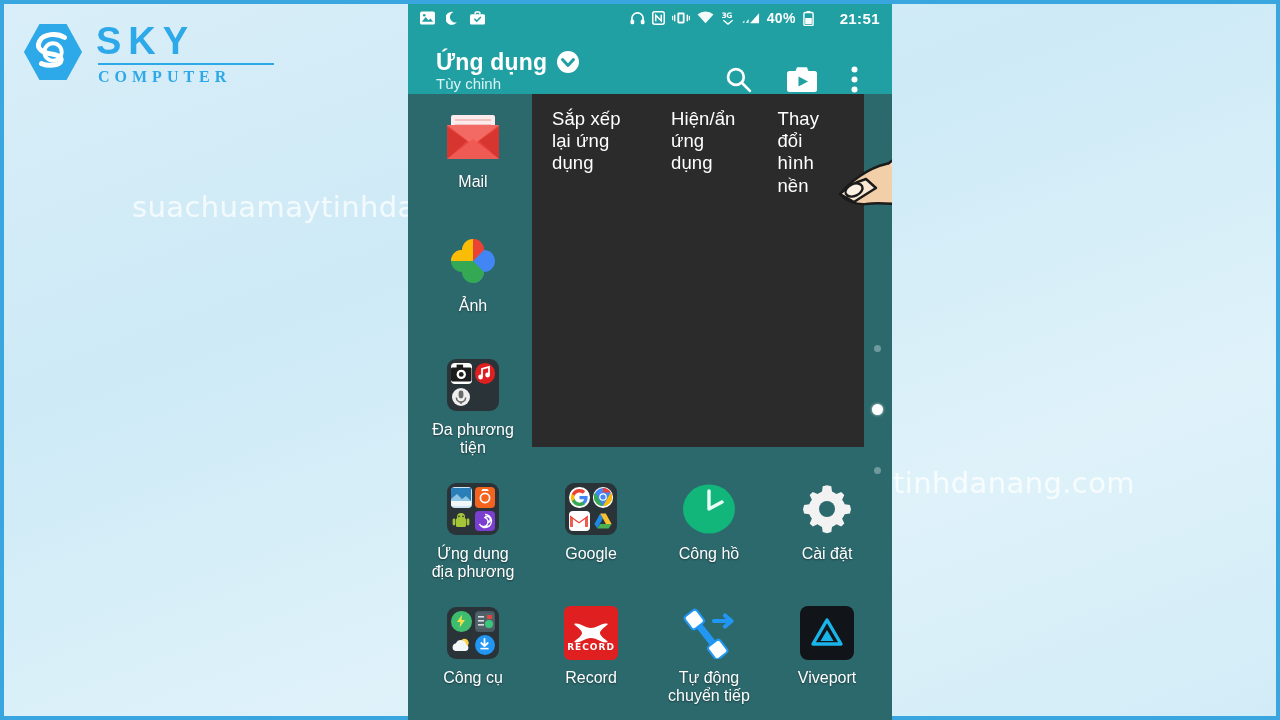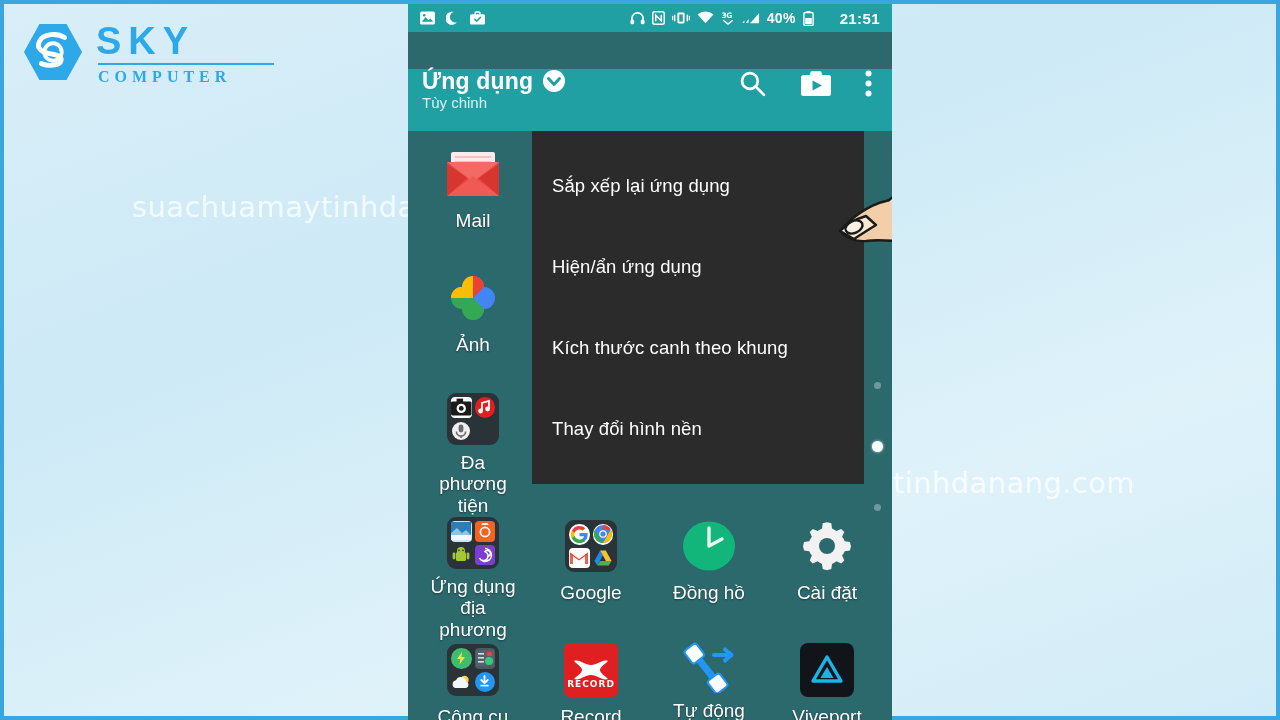--- a/index.html
+++ b/index.html
@@ -49,58 +49,58 @@
   .sb-left{display:flex;align-items:center;gap:11px;}
   .sb-spacer{flex:1;}
   .sb-right{display:flex;align-items:center;gap:7px;}
   .sb-ico{display:inline-flex;align-items:center;justify-content:center;}
   .sb-txt{font-size:14px;font-weight:bold;letter-spacing:.3px;}
   .sb-time{font-size:15px;font-weight:bold;letter-spacing:.4px;margin-left:19px;}
 
   
   .appbar{
     height:62px;background:#21a0a4;position:relative;
-    display:flex;align-items:flex-start;padding:0 14px;box-sizing:border-box;margin-top:37px;
+    display:flex;align-items:flex-end;padding:0 28px;box-sizing:border-box;
   }
   .appbar-titles{display:flex;flex-direction:column;justify-content:center;}
   .title-row{display:flex;align-items:center;gap:9px;}
   .ab-title{color:#fff;font-size:23px;font-weight:bold;letter-spacing:.2px;line-height:1.05;}
   .ab-sub{color:#d8f3f3;font-size:15px;line-height:1.25;margin-top:1px;}
   .ab-actions{margin-left:auto;display:flex;align-items:center;gap:34px;padding-right:6px;}
   .ab-act{cursor:pointer;display:flex;align-items:center;justify-content:center;}
 
   
   .drawer{position:relative;height:630px;}
   .appgrid{
     position:absolute;inset:0;
     display:grid;grid-template-columns:repeat(4,1fr);
     grid-auto-rows:124px;
     padding:8px 6px 0 6px;box-sizing:border-box;
   }
   .app{display:flex;flex-direction:column;align-items:center;padding-top:6px;cursor:pointer;}
   .app-ico{width:58px;height:58px;display:flex;align-items:center;justify-content:center;}
   .app-lbl{
-    color:#ffffff;font-size:19px;margin-top:7px;text-align:center;
+    color:#ffffff;font-size:16px;margin-top:7px;text-align:center;
     line-height:1.12;max-width:96px;
     text-shadow:0 1px 2px rgba(0,0,0,.45);
   }
 
   
   .folder{
     width:52px;height:52px;border-radius:9px;background:#2a3338;
     display:grid;grid-template-columns:1fr 1fr;grid-template-rows:1fr 1fr;
     gap:3px;padding:4px;box-sizing:border-box;
   }
   .fslot{border-radius:4px;display:flex;align-items:center;justify-content:center;overflow:hidden;}
 
   
   .menu{
     position:absolute;left:124px;top:0;width:332px;height:353px;
     background:#2b2b2b;z-index:5;
-    display:flex;flex-direction:column;justify-content:space-around;
+    display:flex;flex-direction:row;justify-content:space-around;
     padding:14px 0;box-sizing:border-box;
   }
   .menu-item{
     color:#ffffff;font-size:18.5px;padding:0 20px;cursor:pointer;
     line-height:1.2;letter-spacing:.1px;
   }
 
   
   .dots{position:absolute;right:9px;top:0;height:630px;display:flex;flex-direction:column;
         align-items:center;justify-content:center;gap:52px;z-index:6;}
@@ -407,21 +407,21 @@
           <div class="app-lbl">Google</div>
         </div>
 
         <div class="app">
           <div class="app-ico">
             <svg width="54" height="54" viewBox="0 0 54 54">
                 <ellipse cx="27" cy="27" rx="26" ry="24.5" fill="#12b57a"></ellipse>
                 <path d="M27 9 V27 L40 20" fill="none" stroke="#eafdf5" stroke-width="3.4" stroke-linecap="round" stroke-linejoin="round"></path>
               </svg>
           </div>
-          <div class="app-lbl">Đồng hồ</div>
+          <div class="app-lbl">Công hồ</div>
         </div>
 
         <div class="app">
           <div class="app-ico">
             <svg width="54" height="54" viewBox="0 0 54 54">
               <path d="M27 3.2 l4.3 1.1 .7 5.2 a18 18 0 0 1 4.4 2.6 l4.8-2.2 3.1 3.1 -2.2 4.8 a18 18 0 0 1 2.6 4.4 l5.2 .7 1.1 4.3 -1.1 4.3 -5.2 .7 a18 18 0 0 1 -2.6 4.4 l2.2 4.8 -3.1 3.1 -4.8-2.2 a18 18 0 0 1 -4.4 2.6 l-.7 5.2 -4.3 1.1 -4.3-1.1 -.7-5.2 a18 18 0 0 1 -4.4 -2.6 l-4.8 2.2 -3.1-3.1 2.2-4.8 a18 18 0 0 1 -2.6 -4.4 l-5.2-.7 -1.1-4.3 1.1-4.3 5.2-.7 a18 18 0 0 1 2.6 -4.4 l-2.2-4.8 3.1-3.1 4.8 2.2 a18 18 0 0 1 4.4 -2.6 l.7-5.2 Z" fill="#f2f2f2"></path>
               <circle cx="27" cy="27" r="8" fill="#2c696d"></circle>
             </svg>
           </div>
           <div class="app-lbl">Cài đặt</div>
@@ -503,21 +503,20 @@
 
       <div class="dots">
         <div class="dot mini"></div>
         <div class="dot active"></div>
         <div class="dot mini"></div>
       </div>
 
       <div class="menu">
         <div class="menu-item">Sắp xếp lại ứng dụng</div>
         <div class="menu-item">Hiện/ẩn ứng dụng</div>
-        <div class="menu-item">Kích thước canh theo khung</div>
         <div class="menu-item">Thay đổi hình nền</div>
 
         <svg class="hand" viewBox="0 0 190 130">
           <g stroke="#1b1b1b" stroke-width="2.4" stroke-linejoin="round">
             <path d="M8 92 C18 80 36 66 54 62 C66 59 80 56 92 52 C104 48 118 44 132 42 L150 40 L152 96 L128 102 C112 106 96 106 82 104 C66 102 48 100 34 102 C24 103 14 99 8 92 Z" fill="#f2cfa8"></path>
             <path d="M56 62 C68 52 84 44 100 42 C112 40 124 44 128 52 C131 58 126 66 116 68 C104 70 88 72 76 76" fill="#f7dcbc"></path>
             <path d="M82 78 C94 72 110 70 122 72 C132 74 136 82 130 88 C124 94 108 96 94 94" fill="#f7dcbc"></path>
             <path d="M90 94 C102 90 116 90 126 94 C134 97 134 104 126 106 C116 109 100 108 92 104" fill="#f7dcbc"></path>
             <path d="M8 92 C14 86 24 80 34 77 L44 86 C36 91 28 96 22 100 Z" fill="#fbe8d2"></path>
             <ellipse cx="22" cy="88" rx="9" ry="6" transform="rotate(-25 22 88)" fill="#fbf0e2"></ellipse>

